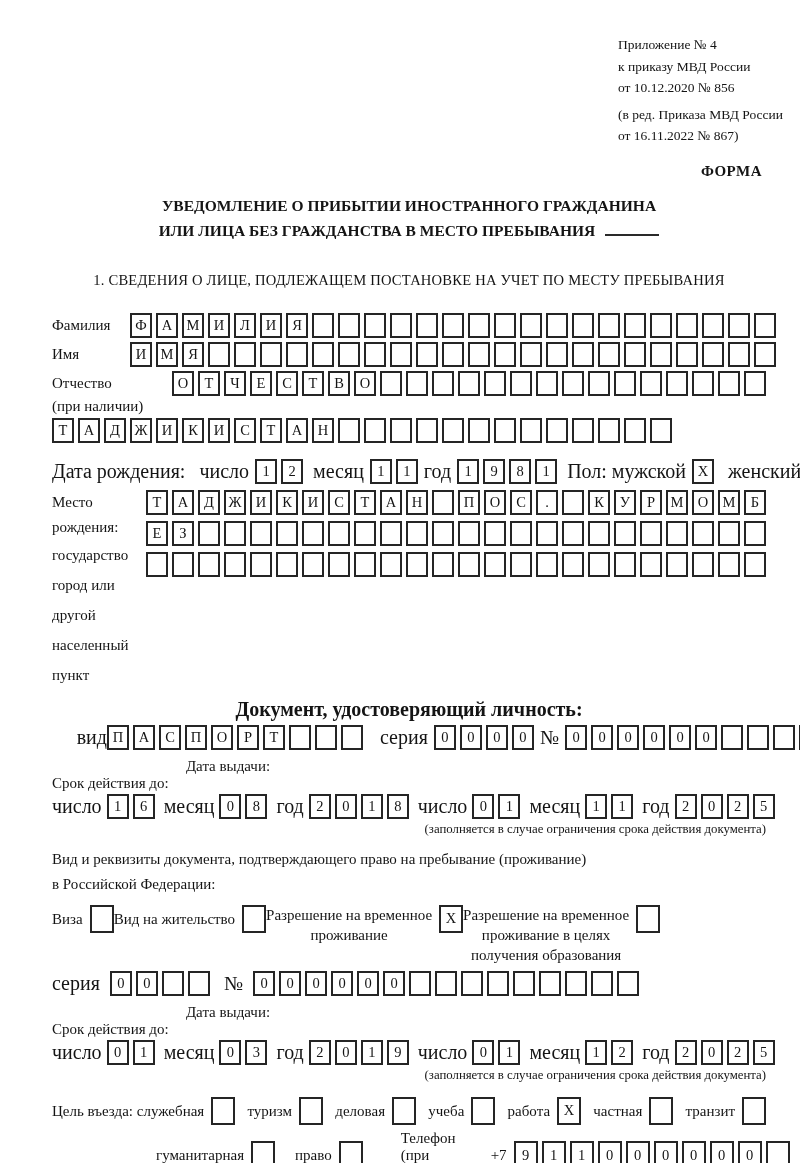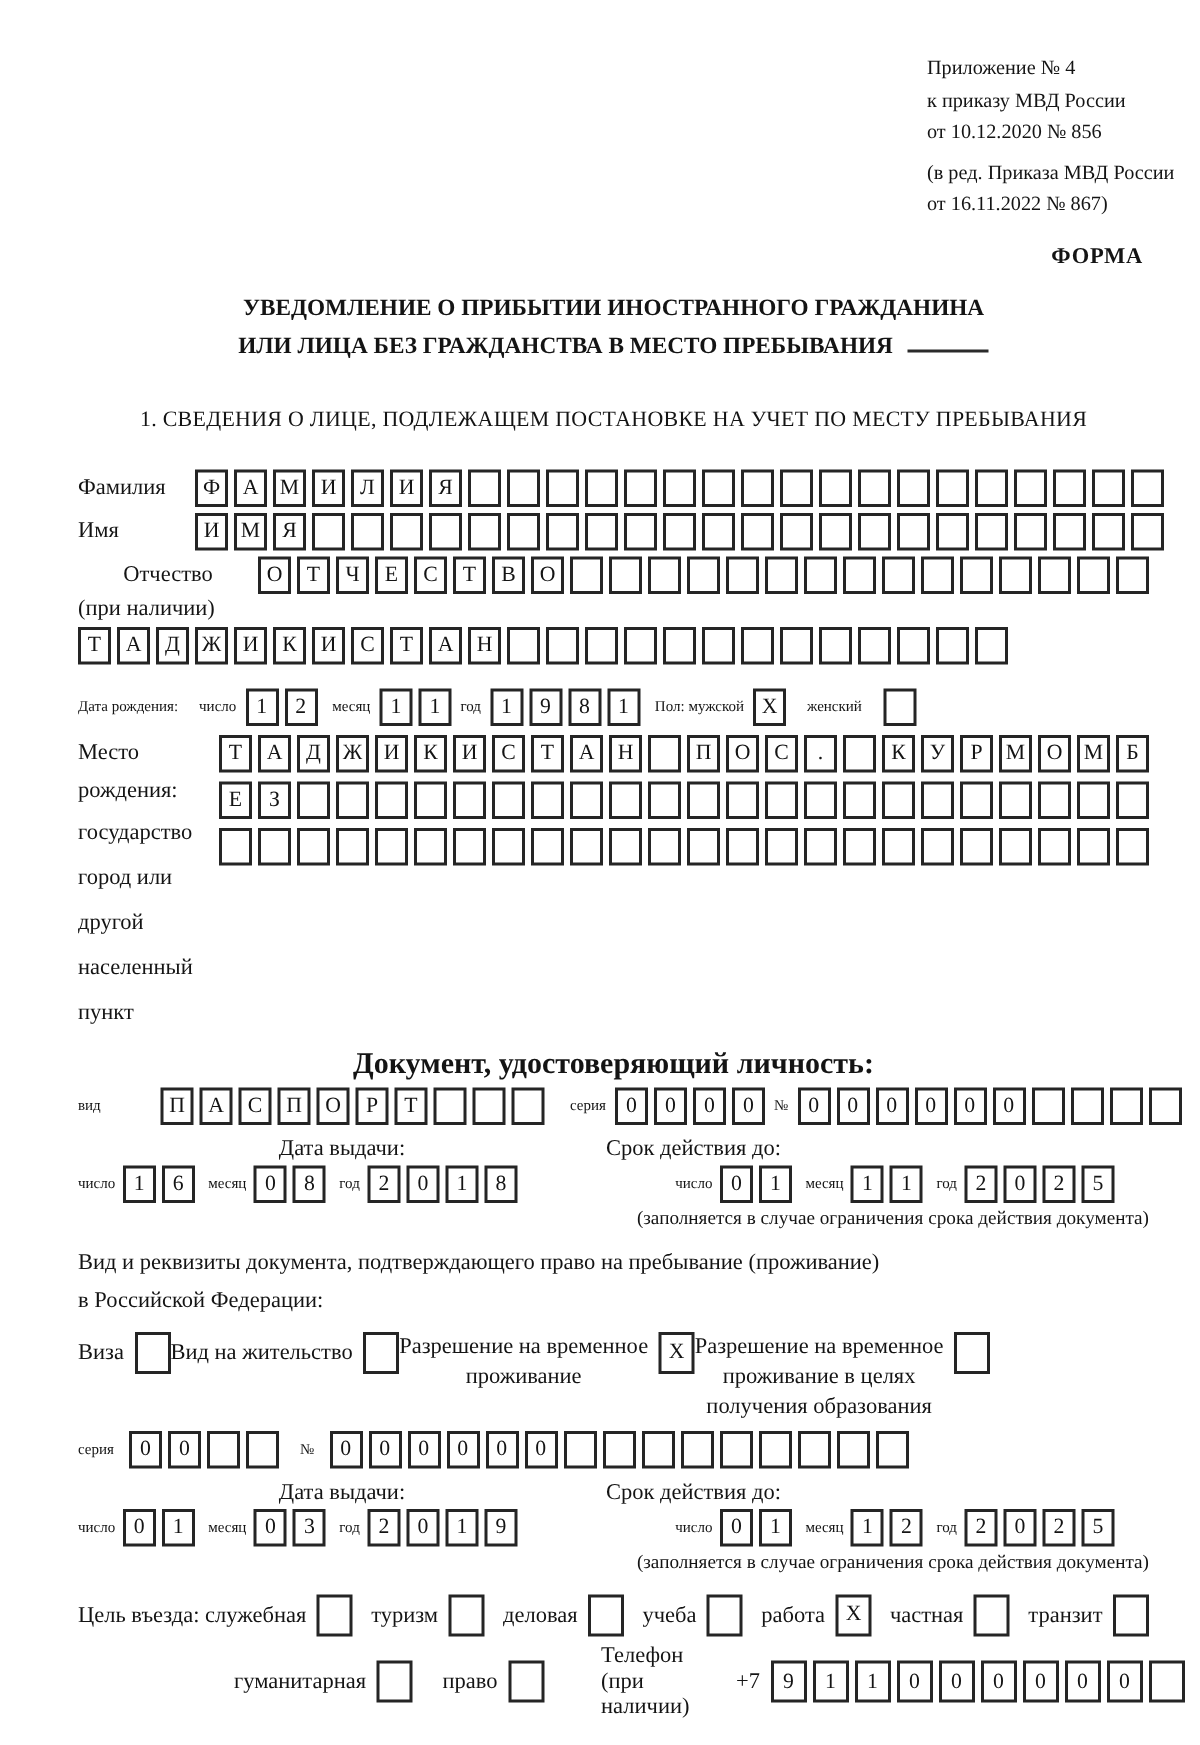--- a/index.html
+++ b/index.html
@@ -32,26 +32,26 @@
     font-size:14.5px; line-height:1;
   }
   .chk .cell { width:24px; height:28px; }
 
   .w-surname { width:78px; }
   .w-patr { width:152px; }
   .w-cit { width:129px; }
   .w-place { width:152px; }
   .w-vid { width:55px; }
 
-  .inline-lbl { font-size:10px; line-height:25px; flex:none; }
+  .inline-lbl { font-size:20px; line-height:25px; flex:none;text-align:right; }
   .gap6 { width:6px; flex:none; } .gap10 { width:10px; flex:none; } .gap14 { width:14px; flex:none; }
 
   .center-bold { text-align:center; font-weight:bold; font-size:20px; margin-top:8px; }
 
-  .date-labels { display:flex; margin-top:8px; font-weight:bold; }
+  .date-labels { display:flex; margin-top:8px; font-weight:bold;flex-direction:column; }
   .date-labels .dl-left  { width:352px; text-align:center; font-weight:normal; font-size:15px; }
   .date-labels .dl-right { flex:1; text-align:left; font-weight:normal; font-size:15px; }
   .dates-row { display:flex; justify-content:space-between; margin-top:2px; padding-right:14px; }
   .dgroup { display:flex; align-items:center; }
   .dgroup .inline-lbl { margin-right:5px; }
   .dgroup .cells { margin-right:9px; }
   .small-note { text-align:right; font-size:12.8px; margin-top:3px; padding-right:0px; }
 
   .para { font-size:15px; line-height:1.7; margin-top:10px; }
 
@@ -148,21 +148,21 @@
         <span class="cell"></span>
         <span class="cell"></span>
         <span class="cell"></span>
         <span class="cell"></span>
         <span class="cell"></span>
       </div>
   </div>
 
   <div class="row">
     <div class="w-patr">
-      <div class="lbl2" style="line-height:25px;text-align:center;">Отчество</div>
+      <div class="lbl2" style="line-height:25px;">Отчество</div>
       <div class="lbl2">(при наличии)</div>
     </div>
     <div class="cells">
         <span class="cell">О</span>
         <span class="cell">Т</span>
         <span class="cell">Ч</span>
         <span class="cell">Е</span>
         <span class="cell">С</span>
         <span class="cell">Т</span>
         <span class="cell">В</span>

